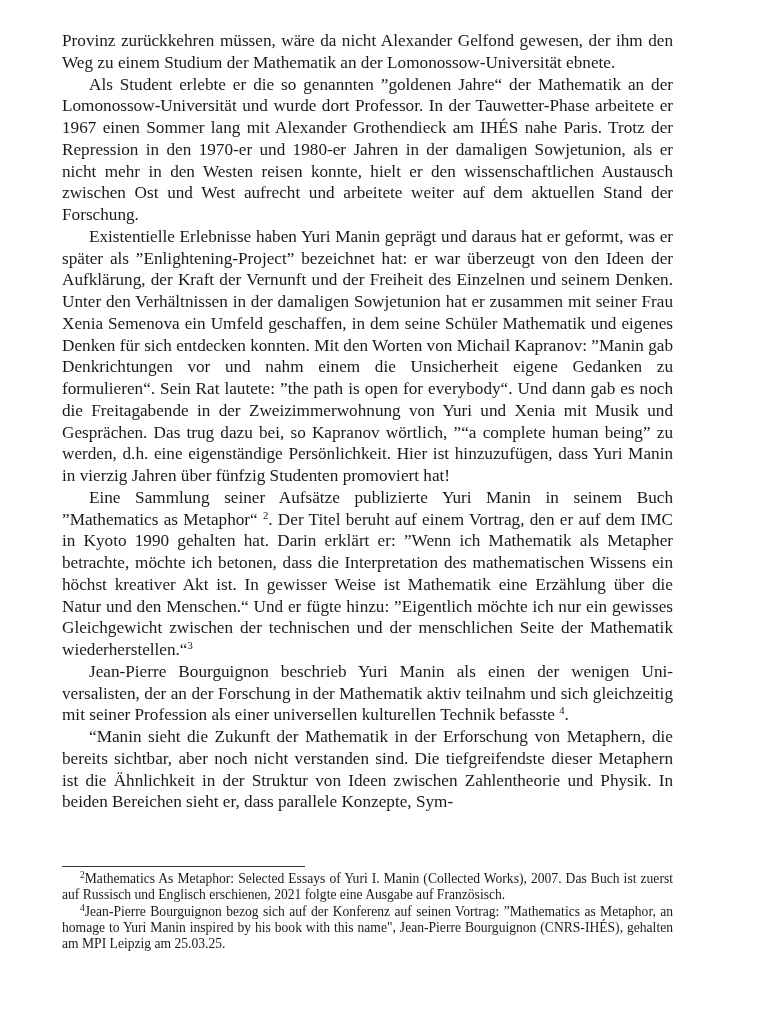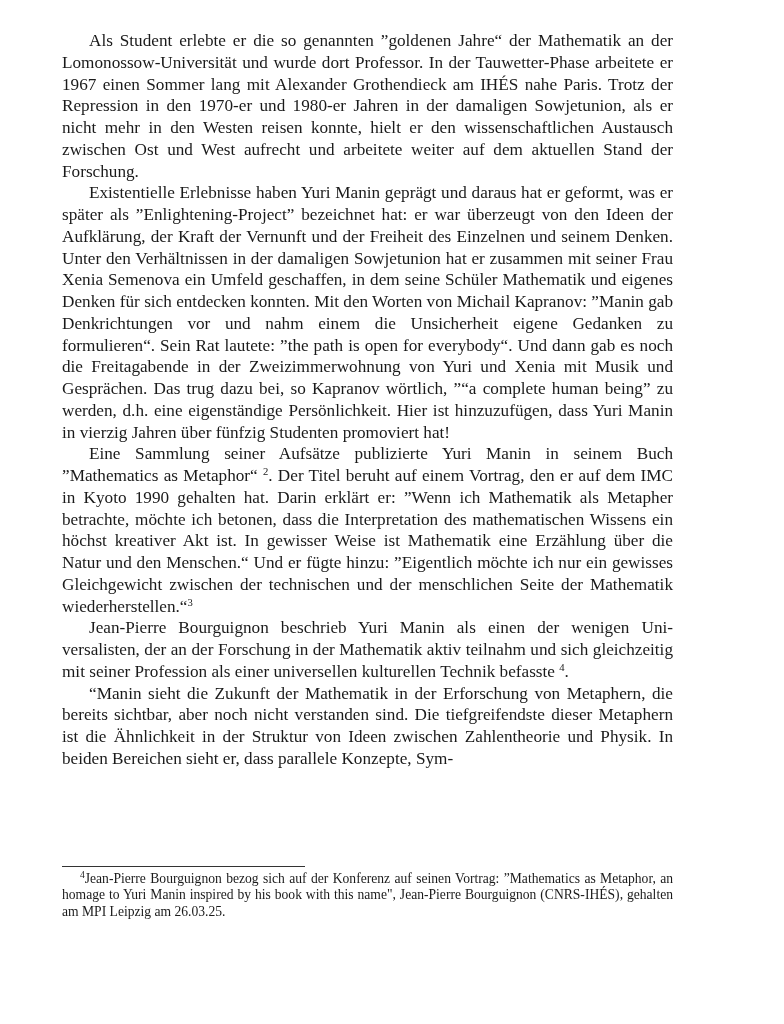--- a/index.html
+++ b/index.html
@@ -37,28 +37,30 @@
     text-align: justify;
     text-indent: 18px;
     word-break: break-word;
   }
   .fn-mark { font-size: 0.7em; vertical-align: 0.5em; line-height: 0; }
 </style>
 </head>
 <body>
 
 <div class="page body-text">
+  <p class="noindent">Provinz zurückkehren müssen, wäre da nicht Alexander Gelfond gewesen, der ihm den Weg zu einem Studium der Mathematik an der Lomonossow-Universität ebnete.</p>
   <p>Als Student erlebte er die so genannten ”goldenen Jahre“ der Mathematik an der Lomonossow-Universität und wurde dort Professor. In der Tauwetter-Phase arbeitete er 1967 einen Sommer lang mit Alexander Grothendieck am IHÉS nahe Paris. Trotz der Repression in den 1970-er und 1980-er Jahren in der damaligen Sowjetunion, als er nicht mehr in den Westen reisen konnte, hielt er den wissenschaftlichen Austausch zwischen Ost und West aufrecht und arbeitete weiter auf dem aktuellen Stand der Forschung.</p>
   <p>Existentielle Erlebnisse haben Yuri Manin geprägt und daraus hat er geformt, was er später als ”Enlightening-Project” bezeichnet hat: er war überzeugt von den Ideen der Aufklärung, der Kraft der Vernunft und der Freiheit des Einzelnen und seinem Denken. Unter den Verhältnissen in der damaligen Sowjetunion hat er zusammen mit seiner Frau Xenia Semenova ein Umfeld geschaffen, in dem seine Schüler Mathematik und eigenes Denken für sich entdecken konnten. Mit den Worten von Michail Kapranov: ”Manin gab Denkrichtungen vor und nahm einem die Unsicherheit eigene Gedanken zu formulieren“. Sein Rat lautete: ”the path is open for everybody“. Und dann gab es noch die Freitagabende in der Zweizimmerwohnung von Yuri und Xenia mit Musik und Gesprächen. Das trug dazu bei, so Kapranov wörtlich, ”“a complete human being” zu werden, d.h. eine eigenständige Persönlichkeit. Hier ist hinzuzufügen, dass Yuri Manin in vierzig Jahren über fünfzig Studenten promoviert hat!</p>
   <p>
     <span>Eine Sammlung seiner Aufsätze publizierte Yuri Manin in seinem Buch ”Mathematics as Metaphor“ </span><sup>2</sup><span>. Der Titel beruht auf einem Vortrag, den er auf dem IMC in Kyoto 1990 gehalten hat. Darin erklärt er: ”Wenn ich Mathe­matik als Metapher betrachte, möchte ich betonen, dass die Interpretation des mathematischen Wissens ein höchst kreativer Akt ist. In gewisser Weise ist Mathematik eine Erzählung über die Natur und den Menschen.“ Und er fügte hinzu: ”Eigentlich möchte ich nur ein gewisses Gleichgewicht zwischen der tech­nischen und der menschlichen Seite der Mathematik wiederherstellen.“</span><sup>3</sup>
   </p>
   <p>
     <span>Jean-Pierre Bourguignon beschrieb Yuri Manin als einen der wenigen Uni­versalisten, der an der Forschung in der Mathematik aktiv teilnahm und sich gleichzeitig mit seiner Profession als einer universellen kulturellen Technik be­fasste </span><sup>4</sup><span>.</span>
   </p>
   <p>“Manin sieht die Zukunft der Mathematik in der Erforschung von Meta­phern, die bereits sichtbar, aber noch nicht verstanden sind. Die tiefgreifendste dieser Metaphern ist die Ähnlichkeit in der Struktur von Ideen zwischen Zahlen­theorie und Physik. In beiden Bereichen sieht er, dass parallele Konzepte, Sym-</p>
 </div>
 
 <div class="footrule"></div>
 
 <div class="footnotes">
-  <p><span class="fn-mark">4</span><span>Jean-Pierre Bourguignon bezog sich auf der Konferenz auf seinen Vortrag: ”Mathematics as Metaphor, an homage to Yuri Manin inspired by his book with this name", Jean-Pierre Bourguignon (CNRS-IHÉS), gehalten am MPI Leipzig am 26.03.25.</span></p>
+  <p><span class="fn-mark">2</span><span>Mathematics As Metaphor: Selected Essays of Yuri I. Manin (Collected Works), 2007. Das Buch ist zuerst auf Russisch und Englisch erschienen, 2021 folgte eine Ausgabe auf Französisch.</span></p>
+  <p><span class="fn-mark">4</span><span>Jean-Pierre Bourguignon bezog sich auf der Konferenz auf seinen Vortrag: ”Mathematics as Metaphor, an homage to Yuri Manin inspired by his book with this name", Jean-Pierre Bourguignon (CNRS-IHÉS), gehalten am MPI Leipzig am 25.03.25.</span></p>
 </div>
 
 </body></html>

